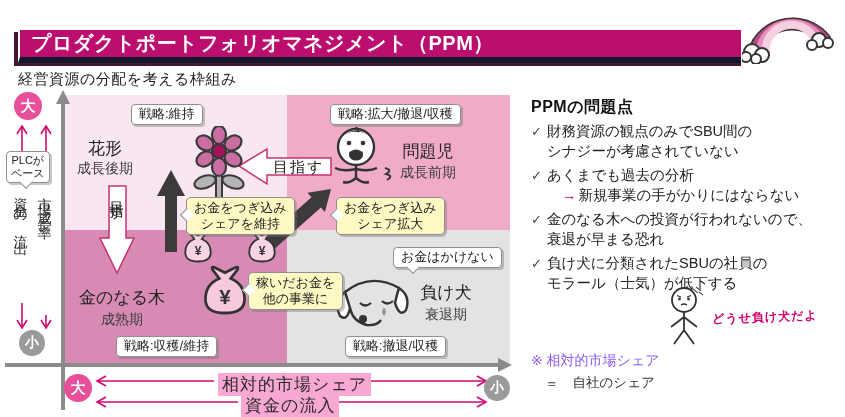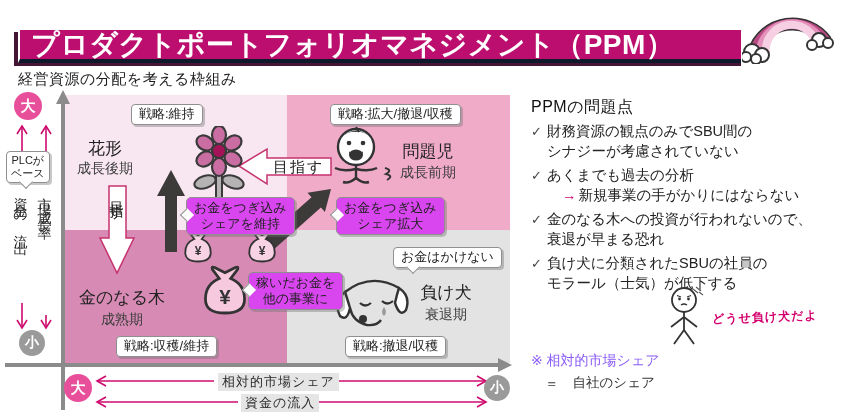--- a/index.html
+++ b/index.html
@@ -3,63 +3,63 @@
 <meta charset="utf-8">
 <style>
   *{margin:0;padding:0;box-sizing:border-box}
   html,body{width:845px;height:417px}
   body{position:relative;background:#fff;overflow:hidden;
        font-family:"Liberation Sans","DejaVu Sans",sans-serif;color:#2a2a2a}
 
   
   .title-shadow{position:absolute;left:14px;top:32px;width:727px;height:34px;background:#451536;z-index:5}
   .title-bar{position:absolute;left:18px;top:30px;width:723px;height:33px;background:#bc0e6e;
-             border-left:2px solid #fff;border-bottom:4px solid #0f172a;display:flex;align-items:center;
-             padding-left:11px;z-index:6;color:#fff;font-weight:bold;font-size:28px;letter-spacing:.5px}
+             border-left:2px solid #fff;border-bottom:6px solid #0f172a;display:flex;align-items:center;
+             padding-left:11px;z-index:6;color:#fff;font-weight:bold;font-size:20px;letter-spacing:.5px}
   .subtitle{position:absolute;left:18px;top:70px;font-size:15px;color:#1d1d1d;z-index:4;letter-spacing:.5px}
 
   
   .quad{position:absolute;z-index:1}
   .q-star{left:63px;top:95px;width:224px;height:135px;background:#f8e7f0}
   .q-problem{left:287px;top:95px;width:223px;height:135px;background:#f0abc9}
   .q-cow{left:63px;top:230px;width:224px;height:133px;background:#d78bb4}
   .q-dog{left:287px;top:230px;width:223px;height:133px;background:#e4e3e3}
 
   svg.overlay{position:absolute;left:0;top:0;width:845px;height:417px;z-index:2;pointer-events:none}
   .art{position:absolute;z-index:3}
 
   
   .tag{position:absolute;background:#fff;border:1px solid #8f8f8f;border-radius:4px;font-size:13px;
        line-height:1.3;padding:1px 7px;color:#222;box-shadow:2px 2px 0 rgba(110,110,110,.38);
        white-space:nowrap;z-index:4}
-  .bubble{position:absolute;background:#d946ef;border:1px solid #8f8f8f;border-radius:5px;font-size:13px;
+  .bubble{position:absolute;background:#fef9c3;border:1px solid #8f8f8f;border-radius:5px;font-size:13px;
        line-height:16px;padding:2px 7px;color:#222;text-align:center;
        box-shadow:2px 2px 0 rgba(110,110,110,.38);white-space:nowrap;z-index:4}
   .tail-left::before{content:"";position:absolute;left:-5px;top:12px;width:9px;height:9px;background:#fff;
        border-left:1px solid #8f8f8f;border-bottom:1px solid #8f8f8f;transform:rotate(45deg)}
   .tail-down::after{content:"";position:absolute;left:14px;bottom:-5px;width:9px;height:9px;background:#fff;
        border-left:1px solid #8f8f8f;border-bottom:1px solid #8f8f8f;transform:rotate(-45deg)}
   .qname{position:absolute;font-size:17px;font-weight:normal;color:#222;z-index:3;text-align:center}
   .qstage{position:absolute;font-size:14px;color:#3c3c3c;z-index:3;text-align:center}
 
   .axis-circle{position:absolute;border-radius:50%;color:#fff;font-weight:bold;display:flex;
        align-items:center;justify-content:center;z-index:4}
   .c-pink{background:#e84f9b}
   .c-gray{background:#9a9a9a}
 
   .vtext{writing-mode:vertical-rl;text-orientation:upright;position:absolute;z-index:3;
          font-size:14px;color:#2a2a2a;letter-spacing:7px;line-height:1}
   .aim-v{writing-mode:vertical-rl;text-orientation:upright;position:absolute;z-index:4;
          font-size:14px;color:#222;letter-spacing:3px;line-height:1}
   .aim-h{position:absolute;z-index:4;font-size:15px;color:#222;letter-spacing:2px}
-  .haxis-label{position:absolute;z-index:4;background:#e5e5e5;font-size:13px;color:#2a2a2a;
+  .haxis-label{position:absolute;z-index:4;background:#f9a8d4;font-size:17px;color:#2a2a2a;
          padding:0 4px;letter-spacing:1px}
 
   
-  .p-head{position:absolute;left:531px;top:97px;font-size:16px;font-weight:normal;color:#111;z-index:3;letter-spacing:.5px}
+  .p-head{position:absolute;left:531px;top:97px;font-size:16px;font-weight:bold;color:#111;z-index:3;letter-spacing:.5px}
   .problems{position:absolute;left:531px;top:121px;width:314px;z-index:3;font-size:14.5px;line-height:20px;color:#222}
   .prob{display:flex;margin-bottom:4px}
   .check{color:#444;margin-right:5px;font-size:13px;transform:translateY(1px)}
   .sub{padding-left:15px}
   .sub .arr{color:#cf0a6e;font-weight:bold;margin-right:2px}
   .quote{position:absolute;left:712px;top:309px;z-index:3;color:#d4006d;font-size:12px;font-weight:bold;
          transform:rotate(-2deg);letter-spacing:1px}
   .note-title{position:absolute;left:531px;top:352px;font-size:14px;z-index:3;color:#8b5cf6}
   .formula{position:absolute;left:545px;top:374px;z-index:3;display:flex;align-items:center;font-size:13.5px;color:#333}
   .formula .eq{margin-right:4px}

